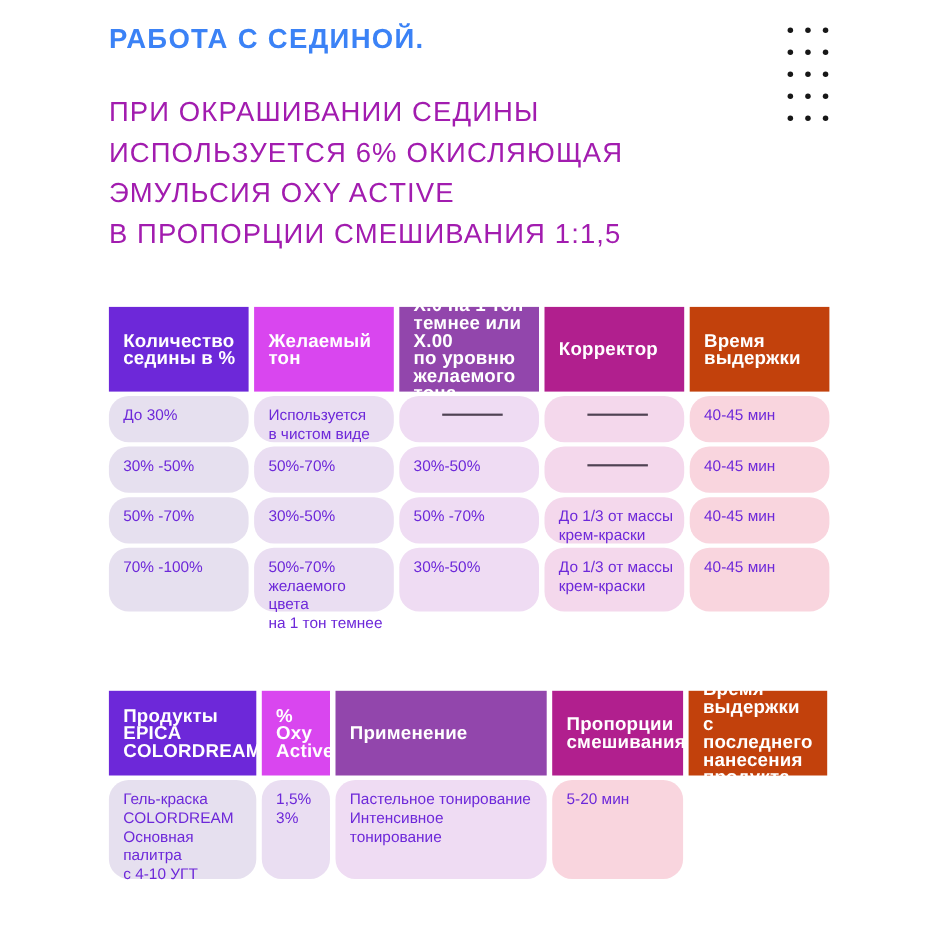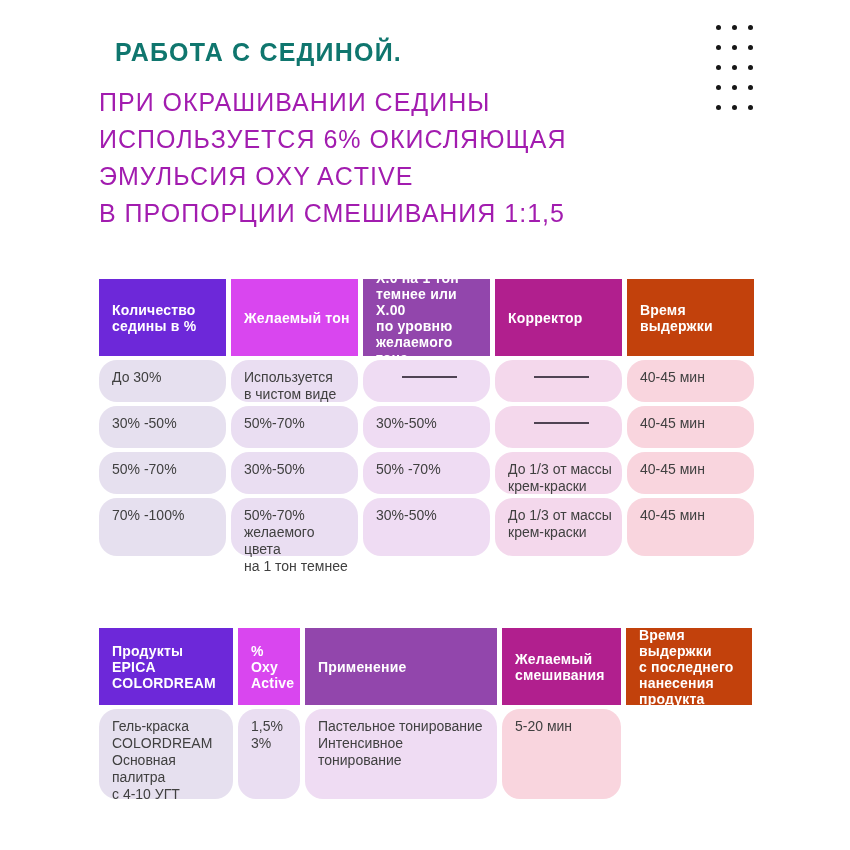--- a/index.html
+++ b/index.html
@@ -2,23 +2,23 @@
 <html><head>
 <meta charset="utf-8">
 <style>
   html,body{margin:0;padding:0;}
   body{
     width:850px;height:850px;background:#ffffff;position:relative;
     font-family:"Liberation Sans", sans-serif;
     -webkit-font-smoothing:antialiased;
   }
   .page-title{
-    position:absolute;left:99px;top:22px;margin:16px;
+    position:absolute;left:99px;top:22px;margin:0;
     font-size:25px;font-weight:700;letter-spacing:1.2px;
-    color:#0f766e;white-space:nowrap;
+    color:#3b82f6;white-space:nowrap;
   }
   .intro{
     position:absolute;left:99px;top:84px;
     font-size:25px;font-weight:400;letter-spacing:1px;
     line-height:37px;color:#a21caf;white-space:pre-line;
   }
   .dots{
     position:absolute;left:716px;top:25px;
     display:grid;grid-template-columns:repeat(3,5px);
     column-gap:11px;row-gap:15px;
@@ -29,26 +29,26 @@
   .t1{left:99px;top:279px;width:655px;
       grid-template-columns:repeat(5,1fr);
       grid-template-rows:77px 42px 42px 42px 58px;}
   .t2{left:99px;top:628px;width:653px;
       grid-template-columns:134px 62px 192px 119px 126px;
       grid-template-rows:77px 90px;}
 
   .hc{
     display:flex;align-items:center;
     padding:0 8px 0 13px;box-sizing:border-box;
-    color:#ffffff;font-size:14px;font-weight:700;line-height:16px;
+    color:#ffffff;font-size:17px;font-weight:700;line-height:16px;
     letter-spacing:.2px;white-space:pre-line;
   }
   .dc{
     padding:9px 8px 0 13px;box-sizing:border-box;
-    color:#404040;font-size:14px;line-height:17px;
+    color:#6d28d9;font-size:14px;line-height:17px;
     white-space:pre-line;
     border-radius:18px;
   }
   .h1{background:#6d28d9}.h2{background:#d946ef}.h3{background:#9246ac}
   .h4{background:#b11f8e}.h5{background:#c2410c}
   .c1{background:#e6e0ef}.c2{background:#eadef2}.c3{background:#efdcf3}
   .c4{background:#f4d8ec}.c5{background:#f9d5de}
 
   .dash{display:block;width:55px;height:0;border-top:2px solid #4f4353;margin:7px auto 0;}
 </style>
@@ -123,21 +123,21 @@
 </div>
 
 <div class="tbl t2">
   <div class="hc h1">Продукты
 EPICA
 COLORDREAM</div>
   <div class="hc h2">%
 Oxy
 Active</div>
   <div class="hc h3">Применение</div>
-  <div class="hc h4">Желаемый
+  <div class="hc h4">Пропорции
 смешивания</div>
   <div class="hc h5">Время выдержки
 с последнего
 нанесения
 продукта</div>
 
   <div class="dc c1">Гель-краска
 COLORDREAM
 Основная
 палитра

